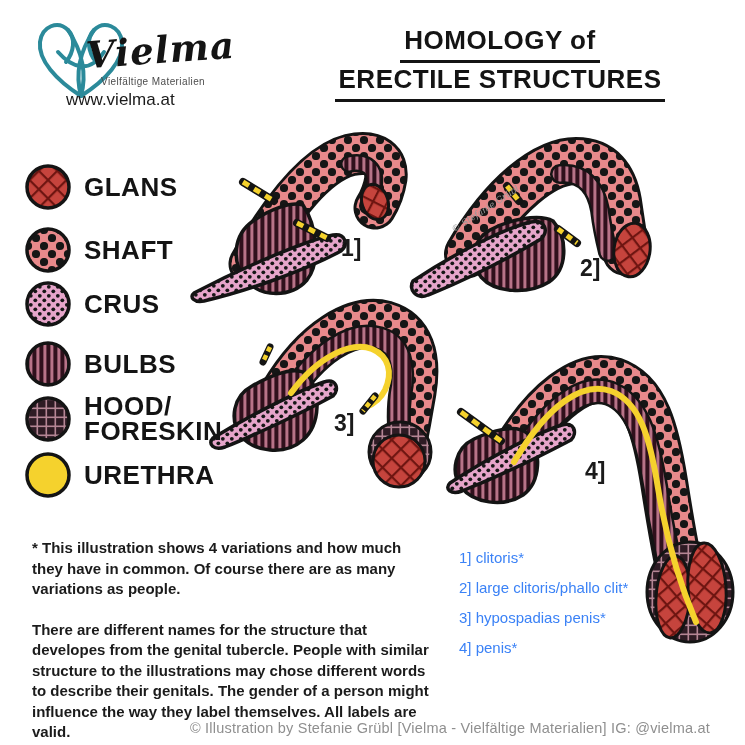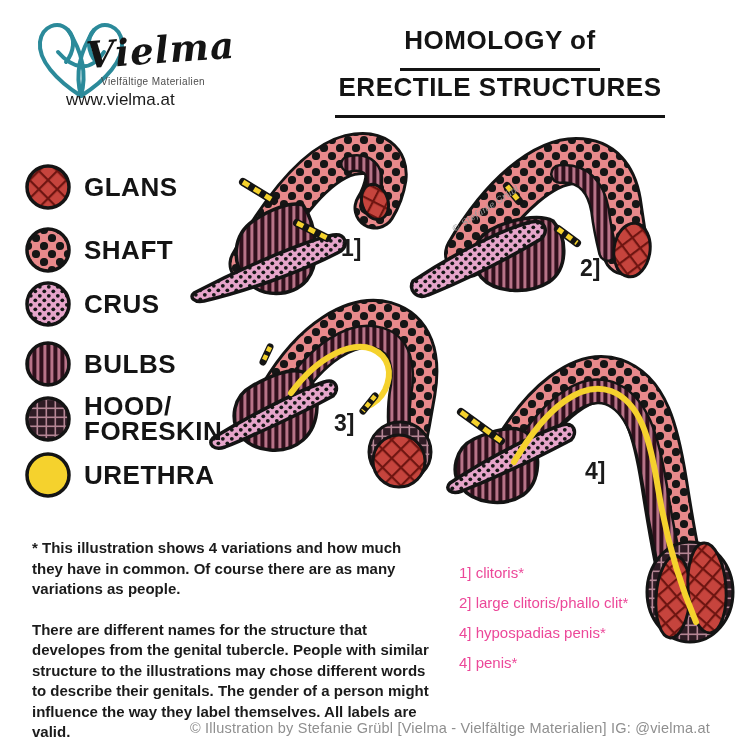--- a/index.html
+++ b/index.html
@@ -6,34 +6,34 @@
   #canvas{position:relative;width:745px;height:745px;background:#ffffff;overflow:hidden;
           font-family:"Liberation Sans",sans-serif;color:#1c1c1c;}
   .abs{position:absolute;}
   
   #brand-script{left:86px;top:28px;font-family:"DejaVu Serif",serif;font-style:italic;font-weight:700;
                 font-size:37px;transform:rotate(-4deg);letter-spacing:1px;color:#141414;}
   #brand-tagline{left:101px;top:76px;font-size:10px;color:#4c4c4c;letter-spacing:.4px;}
   #brand-url{left:66px;top:90px;font-size:17px;color:#1a1a1a;}
   #title-block{left:320px;top:24px;width:360px;text-align:center;line-height:33px;}
   #title-block .tline{display:inline-block;font-size:26px;font-weight:700;letter-spacing:.5px;
-                      border-bottom:3px solid #141414;padding:0 4px 11px 4px;color:#141414;}
+                      border-bottom:3px solid #141414;padding:0 4px 3px 4px;color:#141414;}
   
   .legend-row{position:absolute;display:flex;align-items:center;gap:12px;}
   .legend-label{font-size:26px;font-weight:700;letter-spacing:.5px;line-height:25px;color:#141414;width:140px;}
   
   .fig-label{position:absolute;font-size:23px;font-weight:600;color:#1b1b1b;}
   
   #watermark{left:446px;top:204px;font-size:9px;color:#9a9a9a;font-style:italic;
              transform:rotate(-33deg);font-family:"DejaVu Serif",serif;}
   
   #notes{left:32px;top:538px;width:420px;font-size:15px;font-weight:700;line-height:20.5px;color:#1b1b1b;}
   #notes p{margin:0 16px 20px 0;}
   
-  #variant-list{left:459px;top:564px;width:240px;font-size:15px;font-weight:500;color:#ec4899;}
+  #variant-list{left:459px;top:549px;width:240px;font-size:15px;font-weight:500;color:#3b82f6;}
   #variant-list div{margin-bottom:13px;}
   
   #footer{left:170px;top:712px;width:560px;text-align:center;font-size:14.5px;color:#8f8f8f;letter-spacing:.2px;margin-top:8px;}
 </style>
 </head>
 <body>
 
 <div id="canvas">
 
   <svg class="abs" style="left:0;top:0" width="745" height="745" viewBox="0 0 745 745">
@@ -195,19 +195,19 @@
   <div class="abs" id="watermark">© Stefanie Grübl</div>
 
   <div class="abs" id="notes">
     <p>* This illustration shows 4 variations and how much they have in common. Of course there are as many variations as people.</p>
     <p>There are different names for the structure that developes from the genital tubercle. People with similar structure to the illustrations may chose different words to describe their genitals. The gender of a person might influence the way they label themselves. All labels are valid.</p>
   </div>
 
   <div class="abs" id="variant-list">
     <div>1] clitoris*</div>
     <div>2] large clitoris/phallo clit*</div>
-    <div>4] hypospadias penis*</div>
+    <div>3] hypospadias penis*</div>
     <div>4] penis*</div>
   </div>
 
   <div class="abs" id="footer">© Illustration by Stefanie Grübl [Vielma - Vielfältige Materialien] IG: @vielma.at</div>
 
 </div>
 
 </body></html>

